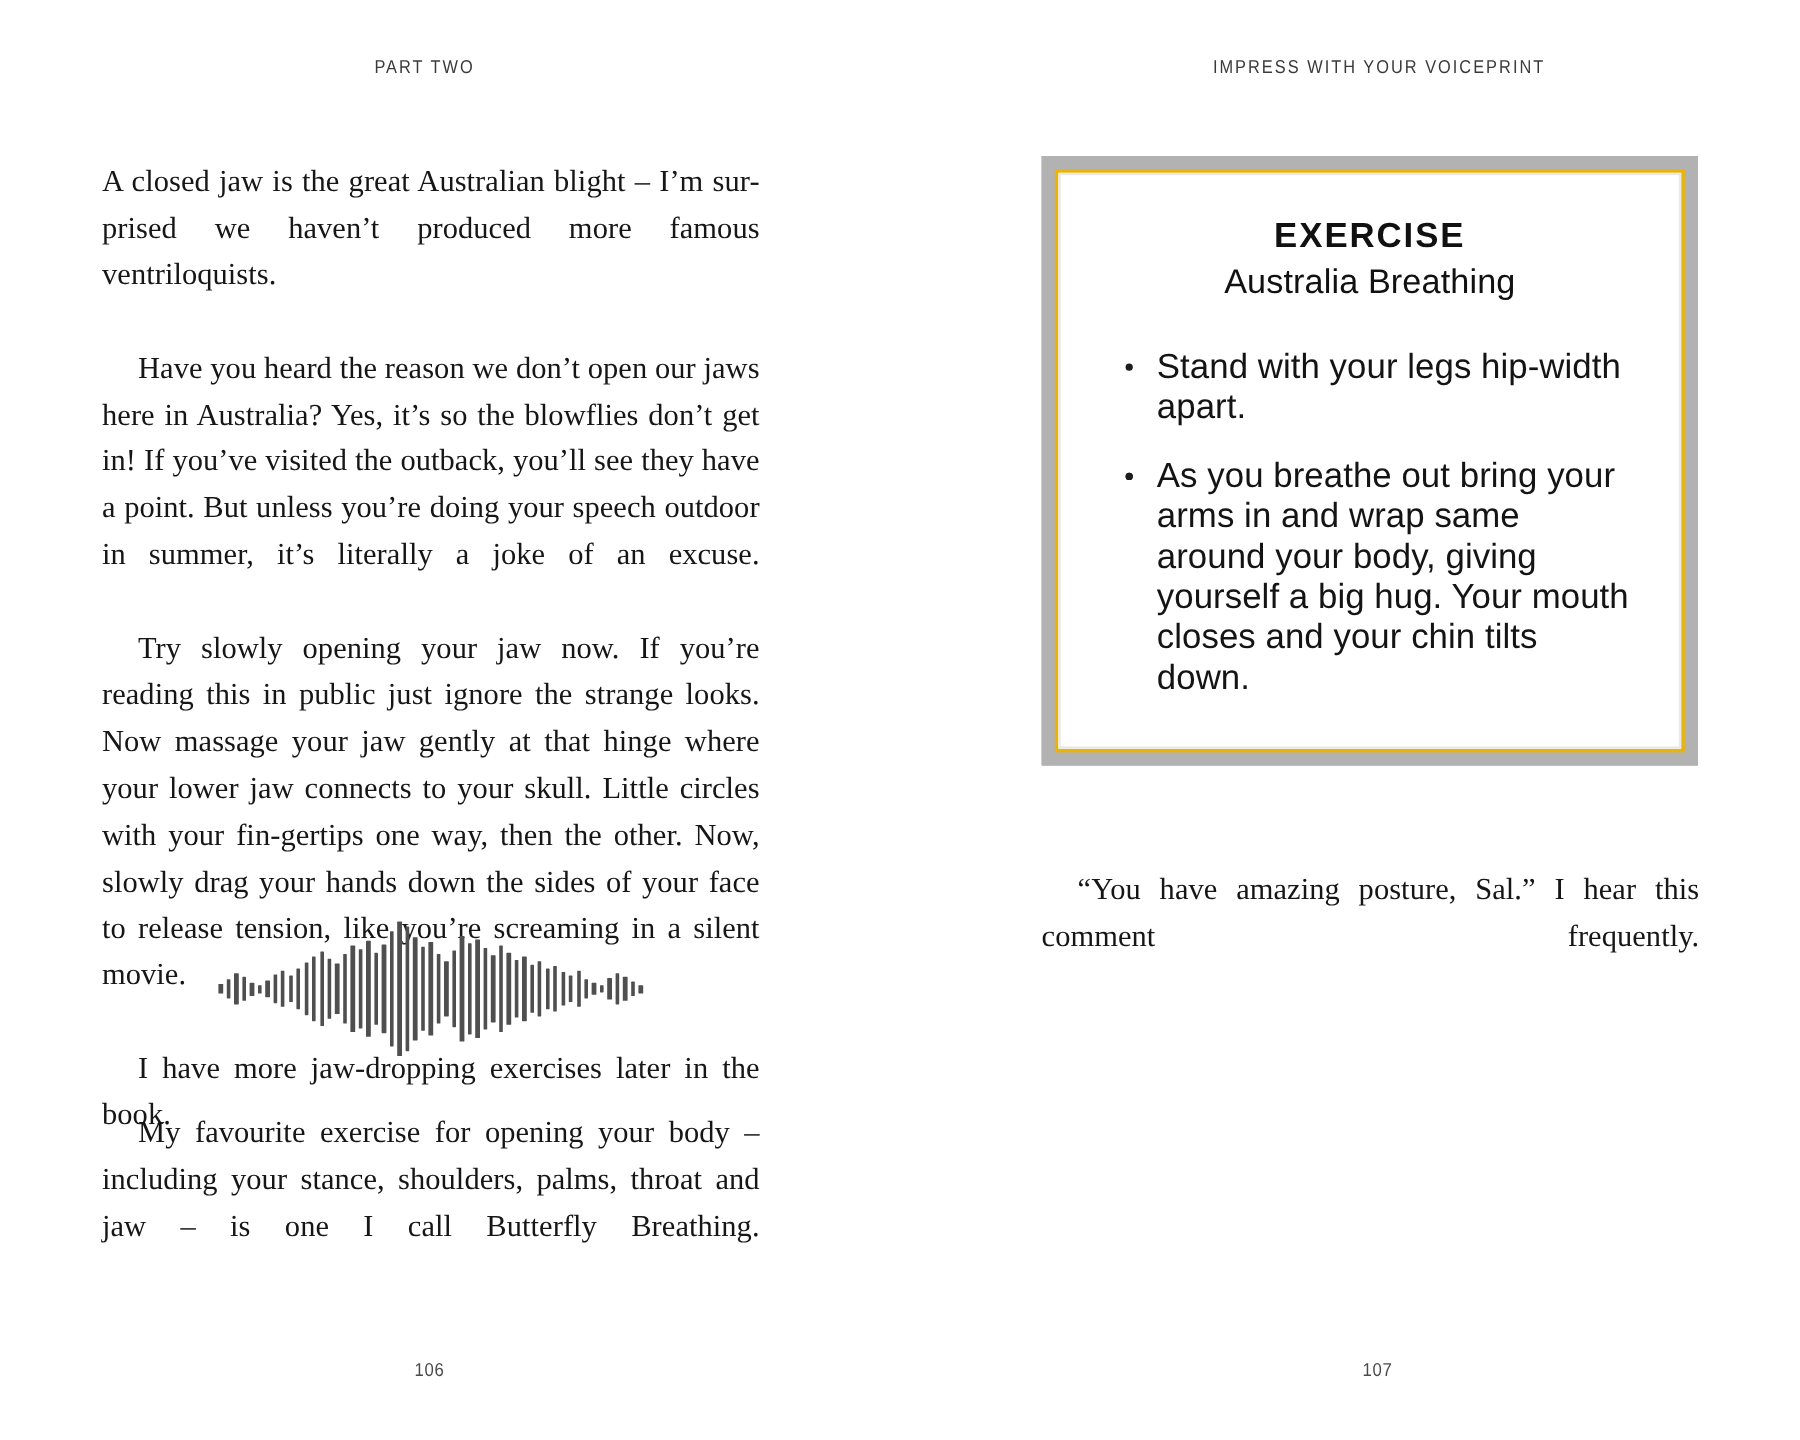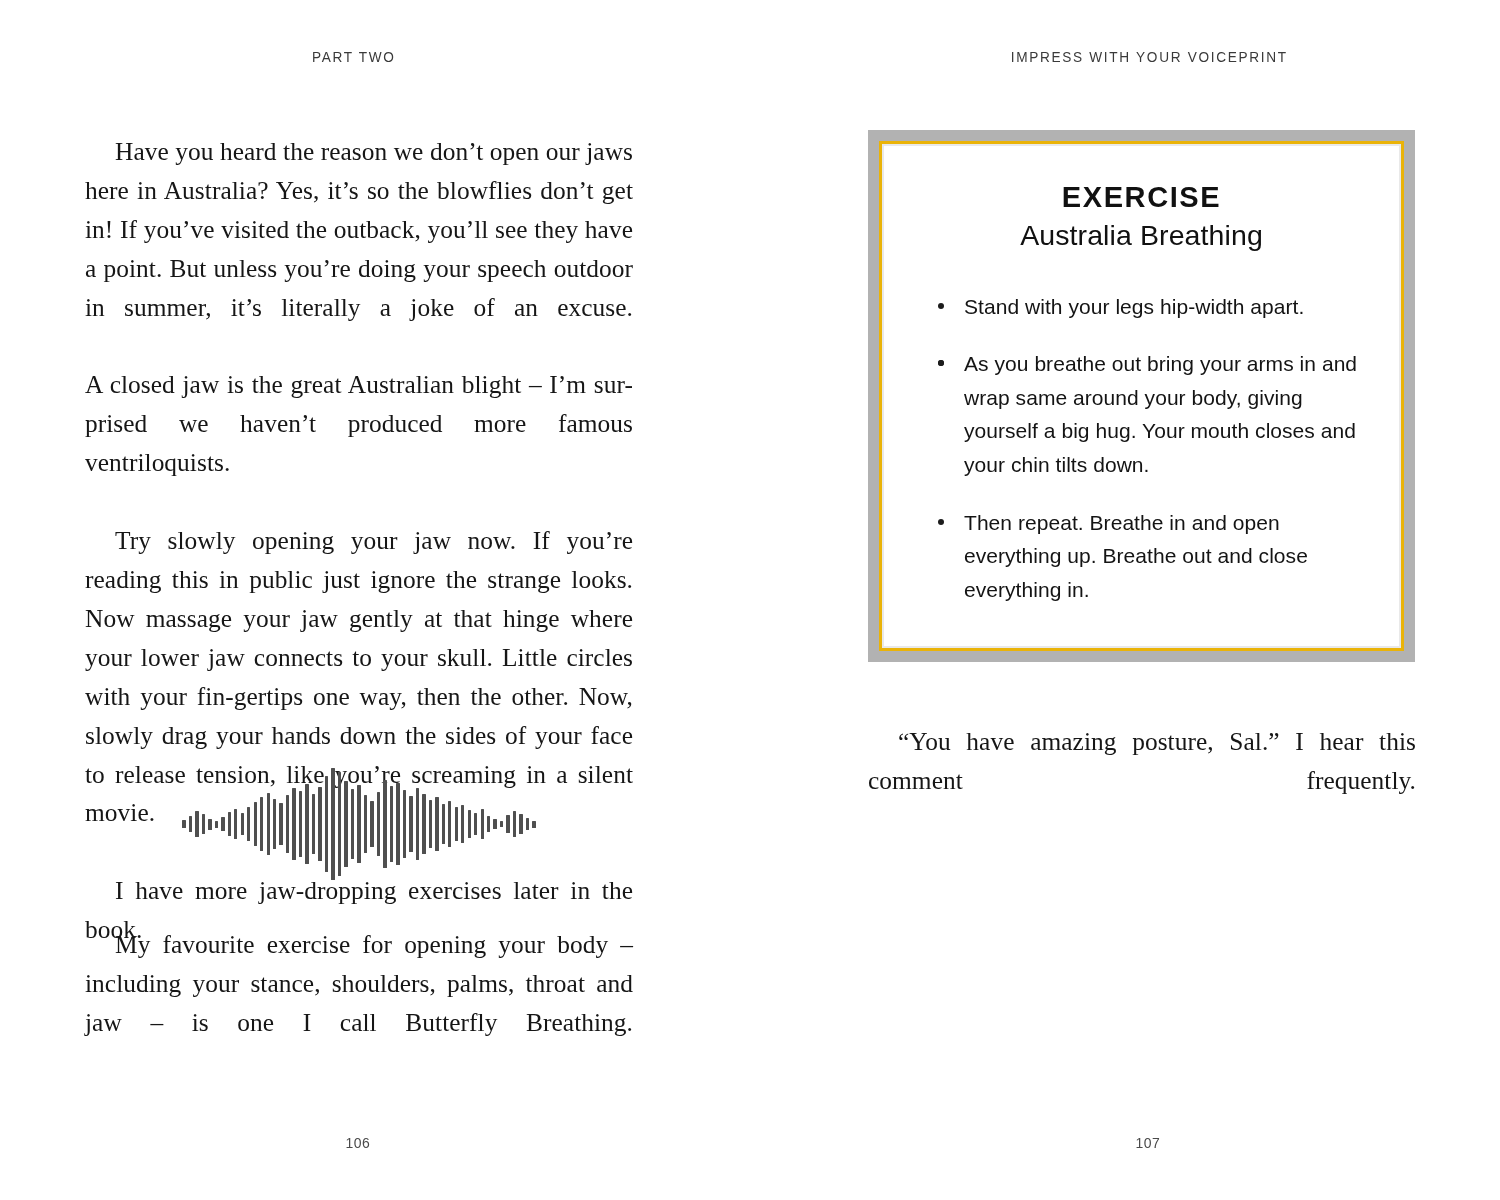--- a/index.html
+++ b/index.html
@@ -150,21 +150,21 @@
   ul.ex-list {
     list-style: none;
     margin: 38px 0 0 0;
     padding: 0 6px 0 22px;
   }
   ul.ex-list li {
     position: relative;
     padding-left: 28px;
     margin-bottom: 24px;
     font-family: "Liberation Sans", sans-serif;
-    font-size: 21px;
+    font-size: 29px;
     line-height: 33.6px;
     letter-spacing: 0.05px;
     color: #141414;
   }
   ul.ex-list li:last-child { margin-bottom: 0; }
   ul.ex-list li .bullet {
     position: absolute;
     left: 2px;
     top: 13px;
     width: 6px;
@@ -184,22 +184,22 @@
 </head>
 <body>
 
 <div class="spread">
 
   <div class="page page-left">
 
     <div class="running-head">PART TWO</div>
 
     <div class="col">
+      <p class="body">A closed jaw is the great Australian blight – I’m sur-prised we haven’t produced more famous ventriloquists.</p>
       <p class="body indent">Have you heard the reason we don’t open our jaws here in Australia? Yes, it’s so the blowflies don’t get in! If you’ve visited the outback, you’ll see they have a point. But unless you’re doing your speech outdoor in summer, it’s literally a joke of an excuse.</p>
-      <p class="body">A closed jaw is the great Australian blight – I’m sur-prised we haven’t produced more famous ventriloquists.</p>
       <p class="body indent">Try slowly opening your jaw now. If you’re reading this in public just ignore the strange looks. Now massage your jaw gently at that hinge where your lower jaw connects to your skull. Little circles with your fin-gertips one way, then the other. Now, slowly drag your hands down the sides of your face to release tension, like you’re screaming in a silent movie.</p>
       <p class="body indent">I have more jaw-dropping exercises later in the book.</p>
     </div>
 
     <div class="ornament">
       <div class="wave" id="wave">
           <i style="height: 8px; background: rgb(79, 79, 79);"></i>
           <i style="height: 16px; background: rgb(79, 79, 79);"></i>
           <i style="height: 26px; background: rgb(79, 79, 79);"></i>
           <i style="height: 20px; background: rgb(79, 79, 79);"></i>
@@ -269,21 +269,20 @@
     <div class="running-head">IMPRESS WITH YOUR VOICEPRINT</div>
 
     <div class="exercise-box" style="border-color: rgb(178, 178, 178); background: #eab308;">
       <div class="exercise-inner">
         <h2 class="ex-title">EXERCISE</h2>
         <h3 class="ex-subtitle">Australia Breathing</h3>
         <ul class="ex-list" id="ex-list">
             <li><span class="bullet"></span><span>Stand with your legs hip-width apart.</span></li>
             <li><span class="bullet"></span></li>
             <li><span class="bullet"></span><span>As you breathe out bring your arms in and wrap same around your body, giving yourself a big hug. Your mouth closes and your chin tilts down.</span></li>
-            <li><span class="bullet"></span><span>Then repeat. Breathe in and open everything up. Breathe out and close everything in.</span></li>
           </ul>
       </div>
     </div>
 
     <div class="col-lower">
       <p class="body indent">“You have amazing posture, Sal.” I hear this comment frequently.</p>
     </div>
 
     <div class="folio">107</div>
   </div>

